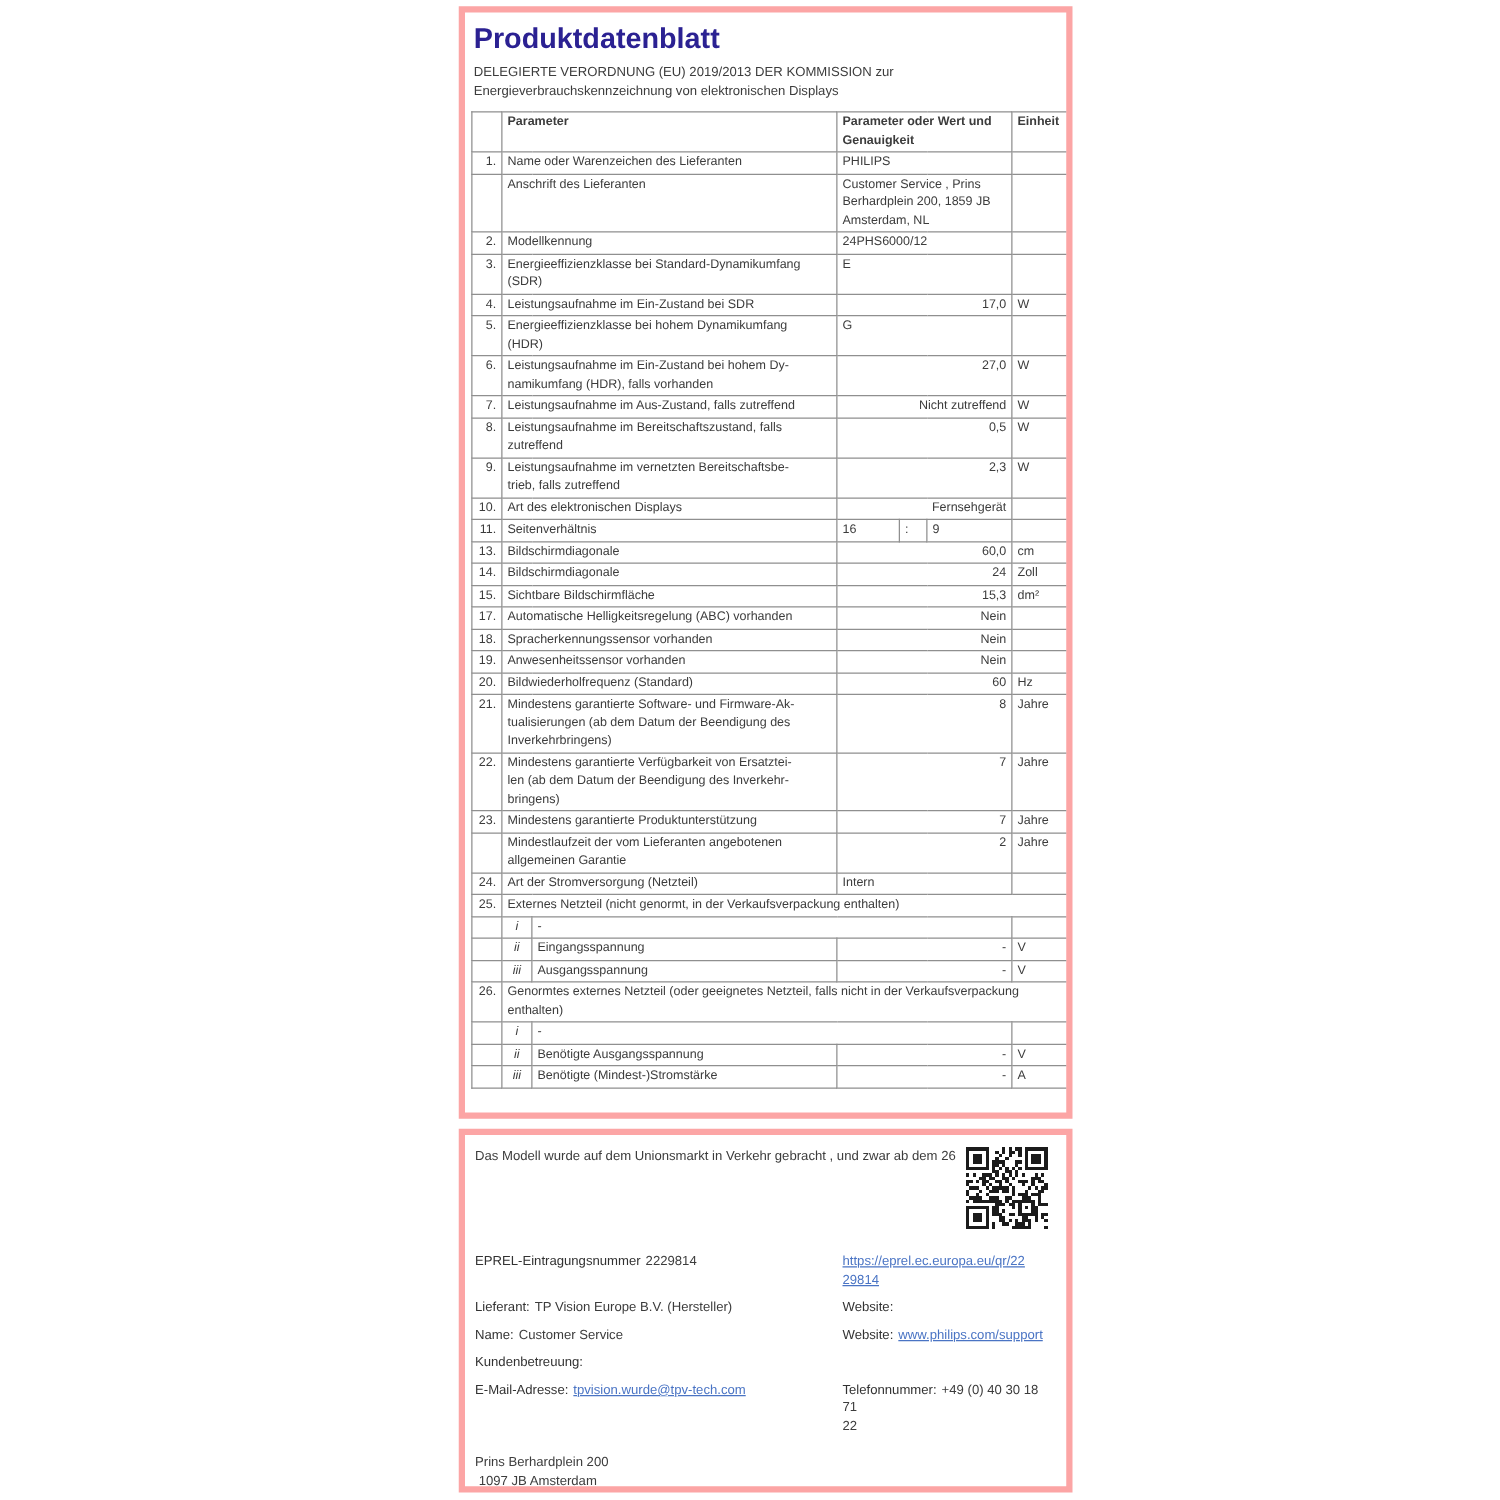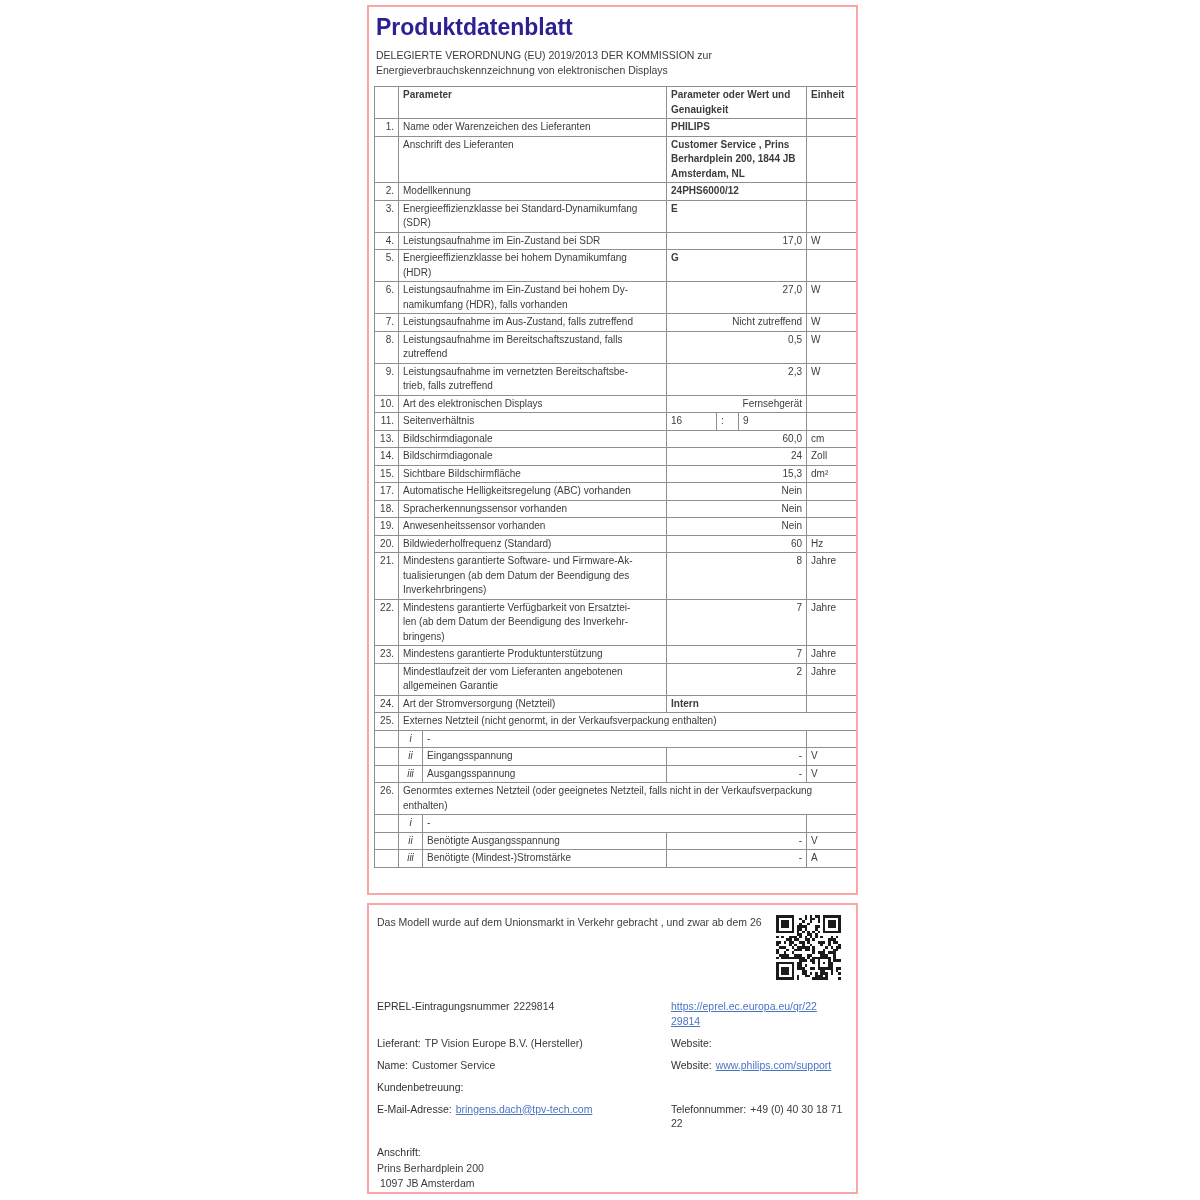--- a/index.html
+++ b/index.html
@@ -1,30 +1,30 @@
 <!DOCTYPE html>
 <html><head>
 <meta charset="utf-8">
 <style>
   html,body{margin:0;padding:0;background:#ffffff;}
   .canvas{position:relative;width:1200px;height:1200px;background:#ffffff;overflow:hidden;
           font-family:"Liberation Sans", sans-serif;color:#3c3c3c;}
-  .box{position:absolute;left:367px;width:491px;background:#ffffff;border:2px solid #fca5a5;box-sizing:border-box;}
+  .box{position:absolute;left:367px;width:491px;background:#ffffff;border:5px solid #fca5a5;box-sizing:border-box;}
   .box-top{top:5px;height:890px;padding:5px 0 0 5px;overflow:hidden;}
   .box-bottom{top:903px;height:291px;padding:8px 10px 0 8px;overflow:hidden;}
   h1.title{margin:2px 0 7px 2px;font-size:23px;font-weight:bold;color:#2b2192;letter-spacing:0;}
   .subtitle{margin:0 0 8px 2px;font-size:10.5px;line-height:1.45;white-space:pre-wrap;color:#3c3c3c;}
   table.ptable{border-collapse:collapse;table-layout:fixed;width:486px;font-size:10px;color:#3c3c3c;}
   .ptable td{border:1px solid #8f8f8f;padding:1px 4px;vertical-align:top;line-height:1.45;
              white-space:pre-wrap;overflow:hidden;}
   .ptable td.b{font-weight:bold;}
   .c-num{text-align:right;padding-right:3px;}
   .c-rom{text-align:center;font-style:italic;}
   .a-right{text-align:right;}
-  .a-left{text-align:left;font-weight:bold;}
+  .a-left{text-align:left;}
   .a-center{padding:1px 1px;}
   
   .note-wrap{position:relative;height:84px;}
   .note{margin:2px 0 0 0;font-size:10.5px;white-space:nowrap;overflow:hidden;line-height:1.4;}
   .qr{position:absolute;top:-4px;right:1px;width:73px;height:73px;background:#ffffff;}
   .qr rect{fill:#1b1b1b;}
   .f-row{display:flex;margin-bottom:7px;font-size:10.5px;line-height:1.42;}
   .f-left{width:294px;flex:0 0 294px;}
   .f-right{flex:1;}
   .fl{font-weight:normal;color:#323232;margin-right:4px;}
@@ -63,21 +63,21 @@
           <tr>
             <td class="c-num">1.</td>
             <td class="c-label" colspan="2">Name oder Warenzeichen des Lieferanten</td>
             <td class="c-val a-left" colspan="3">PHILIPS</td>
             <td class="c-unit"></td>
           </tr>
           <tr>
             <td class="c-num"></td>
             <td class="c-label" colspan="2">Anschrift des Lieferanten</td>
             <td class="c-val a-left" colspan="3">Customer Service , Prins
-Berhardplein 200, 1844 JB
+Berhardplein 200, 1859 JB
 Amsterdam, NL</td>
             <td class="c-unit"></td>
           </tr>
           <tr>
             <td class="c-num">2.</td>
             <td class="c-label" colspan="2">Modellkennung</td>
             <td class="c-val a-left" colspan="3">24PHS6000/12</td>
             <td class="c-unit"></td>
           </tr>
           <tr>
@@ -618,28 +618,27 @@
 
     <div class="f-row">
       <div class="f-left">
         <span class="fl">Kundenbetreuung:</span>
       </div>
       <div class="f-right"></div>
     </div>
 
     <div class="f-row">
       <div class="f-left">
-        <span class="fl">E-Mail-Adresse:</span><a class="link" href="#">bringens.dach@tpv-tech.com</a>
+        <span class="fl">E-Mail-Adresse:</span><a class="link" href="#">tpvision.wurde@tpv-tech.com</a>
       </div>
       <div class="f-right">
         <span class="fl" style="float:left">Telefonnummer:</span><span class="pre">+49 (0) 40 30 18 71
 22</span>
       </div>
     </div>
 
     <div class="addr">
-      <span class="fl">Anschrift:</span>
       <span class="pre">Prins Berhardplein 200
  1097 JB Amsterdam
  Niederlande</span>
     </div>
   </section>
 </div>
 
 </body></html>

